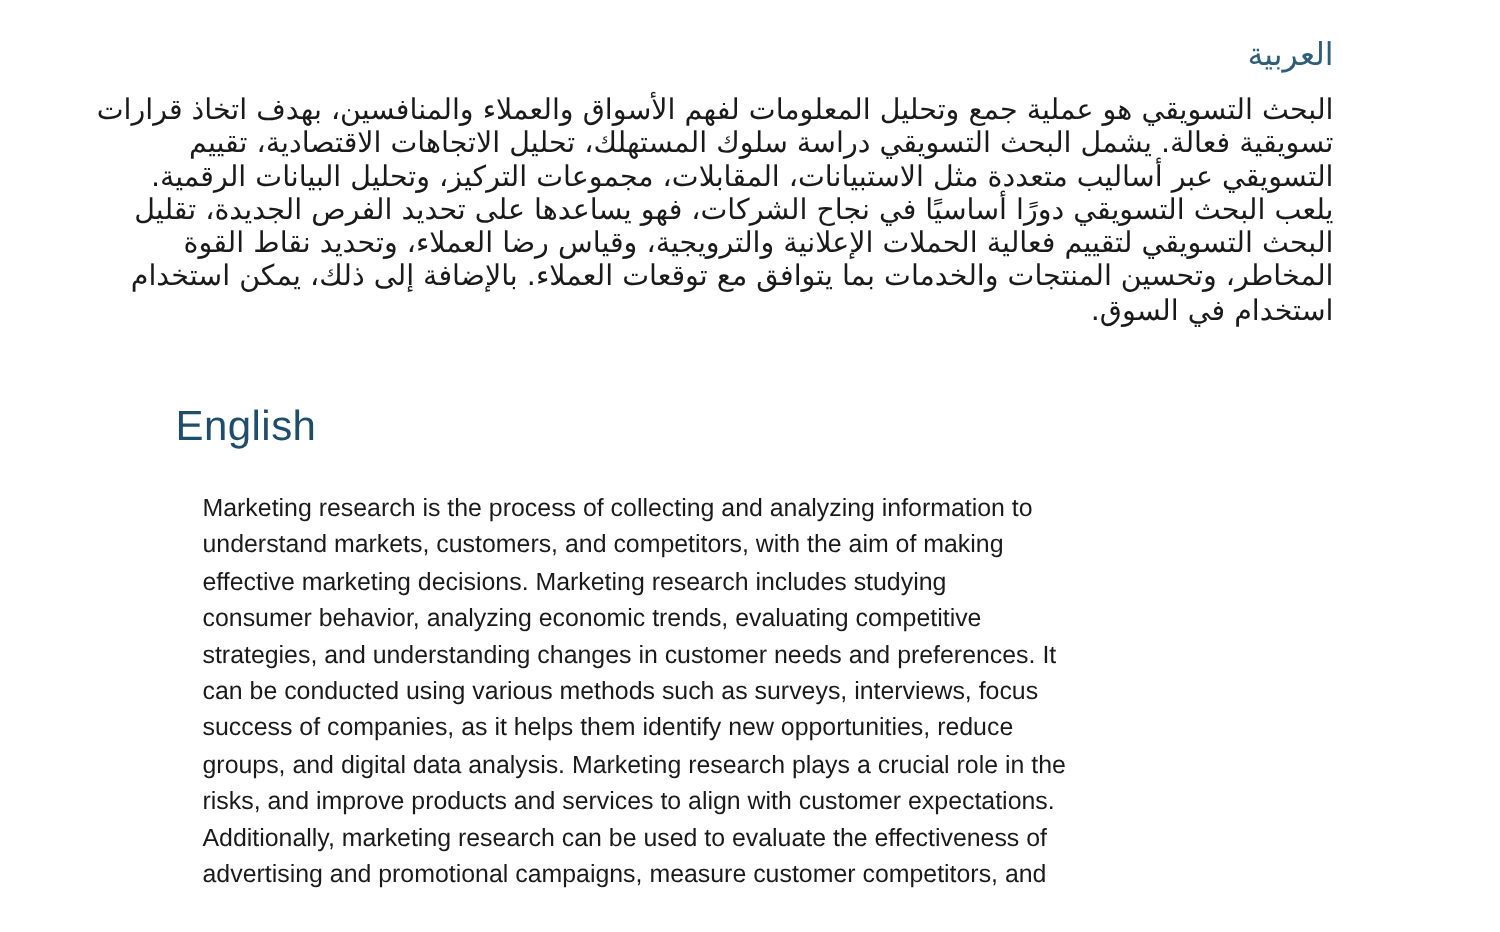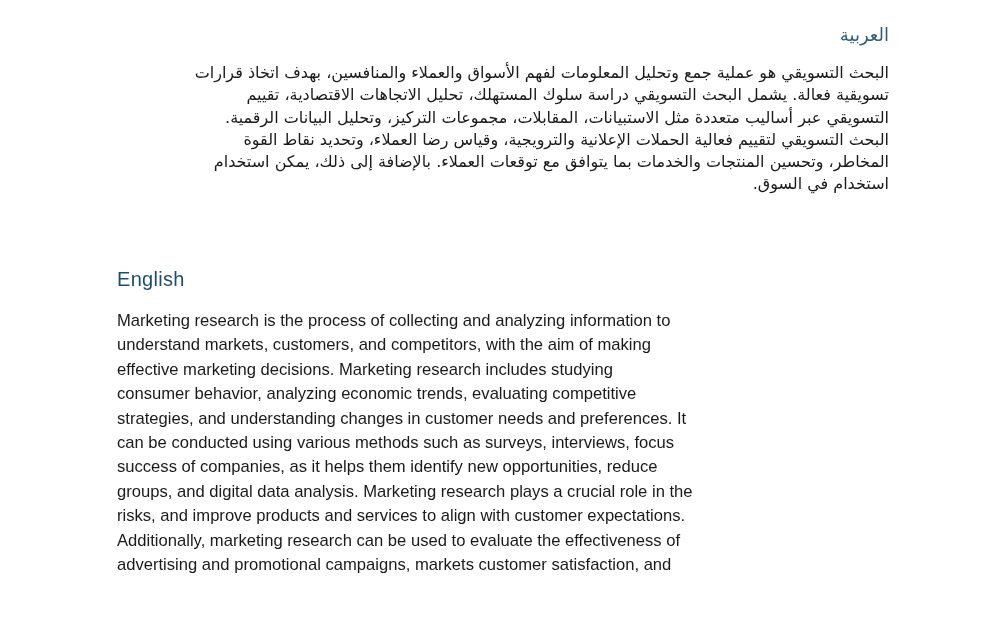--- a/index.html
+++ b/index.html
@@ -17,95 +17,96 @@
       position: absolute;
       left: 117px;
       top: 0;
       width: 772px;
     }
     .ar-heading {
       position: absolute;
       right: 0;
       top: 24px;
       font-family: "DejaVu Sans", sans-serif;
-      font-size: 18px;
+      font-size: 21px;
       color: #2e5e7a;
       direction: rtl;
       margin: 0;
       font-weight: normal;
     }
     .ar-body {
       position: absolute;
       right: 0;
       top: 62px;
       width: 772px;
       direction: rtl;
       text-align: right;
       font-family: "DejaVu Sans", sans-serif;
-      font-size: 16px;
+      font-size: 19px;
       line-height: 22.3px;
       color: #1a1a1a;
       margin: 0;
     }
     .ar-body .ln {
       display: block;
       white-space: nowrap;
     }
     .en-heading {
       position: absolute;
       left: 0;
       top: 268px;
       font-family: "Liberation Sans", sans-serif;
-      font-size: 20px;
+      font-size: 28px;
       color: #1f4e6b;
       margin: 0;
       font-weight: normal;
       letter-spacing: 0.3px;
     }
     .en-body {
       position: absolute;
       left: 0;
       top: 309px;
       width: 780px;
       font-family: "Liberation Sans", sans-serif;
       font-size: 16.6px;
       line-height: 24.4px;
       color: #1a1a1a;
-      margin: 0;
+      margin: 18px;
     }
     .en-body .ln {
       display: block;
       white-space: nowrap;
     }
   </style>
 </head>
 <body>
 
 <div class="page">
 
   <h2 class="ar-heading">العربية</h2>
 
   <p class="ar-body">
     <span class="ln">البحث التسويقي هو عملية جمع وتحليل المعلومات لفهم الأسواق والعملاء والمنافسين، بهدف اتخاذ قرارات</span>
     <span class="ln">تسويقية فعالة. يشمل البحث التسويقي دراسة سلوك المستهلك، تحليل الاتجاهات الاقتصادية، تقييم</span>
     <span class="ln">التسويقي عبر أساليب متعددة مثل الاستبيانات، المقابلات، مجموعات التركيز، وتحليل البيانات الرقمية.</span>
+    <span class="ln">يلعب البحث التسويقي دورًا أساسيًا في نجاح الشركات، فهو يساعدها على تحديد الفرص الجديدة، تقليل</span>
     <span class="ln">البحث التسويقي لتقييم فعالية الحملات الإعلانية والترويجية، وقياس رضا العملاء، وتحديد نقاط القوة</span>
     <span class="ln">المخاطر، وتحسين المنتجات والخدمات بما يتوافق مع توقعات العملاء. بالإضافة إلى ذلك، يمكن استخدام</span>
     <span class="ln">استخدام في السوق.</span>
   </p>
 
   <h2 class="en-heading">English</h2>
 
   <p class="en-body">
     <span class="ln">Marketing research is the process of collecting and analyzing information to</span>
     <span class="ln">understand markets, customers, and competitors, with the aim of making</span>
     <span class="ln">effective marketing decisions. Marketing research includes studying</span>
     <span class="ln">consumer behavior, analyzing economic trends, evaluating competitive</span>
     <span class="ln">strategies, and understanding changes in customer needs and preferences. It</span>
     <span class="ln">can be conducted using various methods such as surveys, interviews, focus</span>
     <span class="ln">success of companies, as it helps them identify new opportunities, reduce</span>
     <span class="ln">groups, and digital data analysis. Marketing research plays a crucial role in the</span>
     <span class="ln">risks, and improve products and services to align with customer expectations.</span>
     <span class="ln">Additionally, marketing research can be used to evaluate the effectiveness of</span>
-    <span class="ln">advertising and promotional campaigns, markets customer satisfaction, and</span>
+    <span class="ln">advertising and promotional campaigns, measure customer competitors, and</span>
   </p>
 
 </div>
 
 </body></html>

